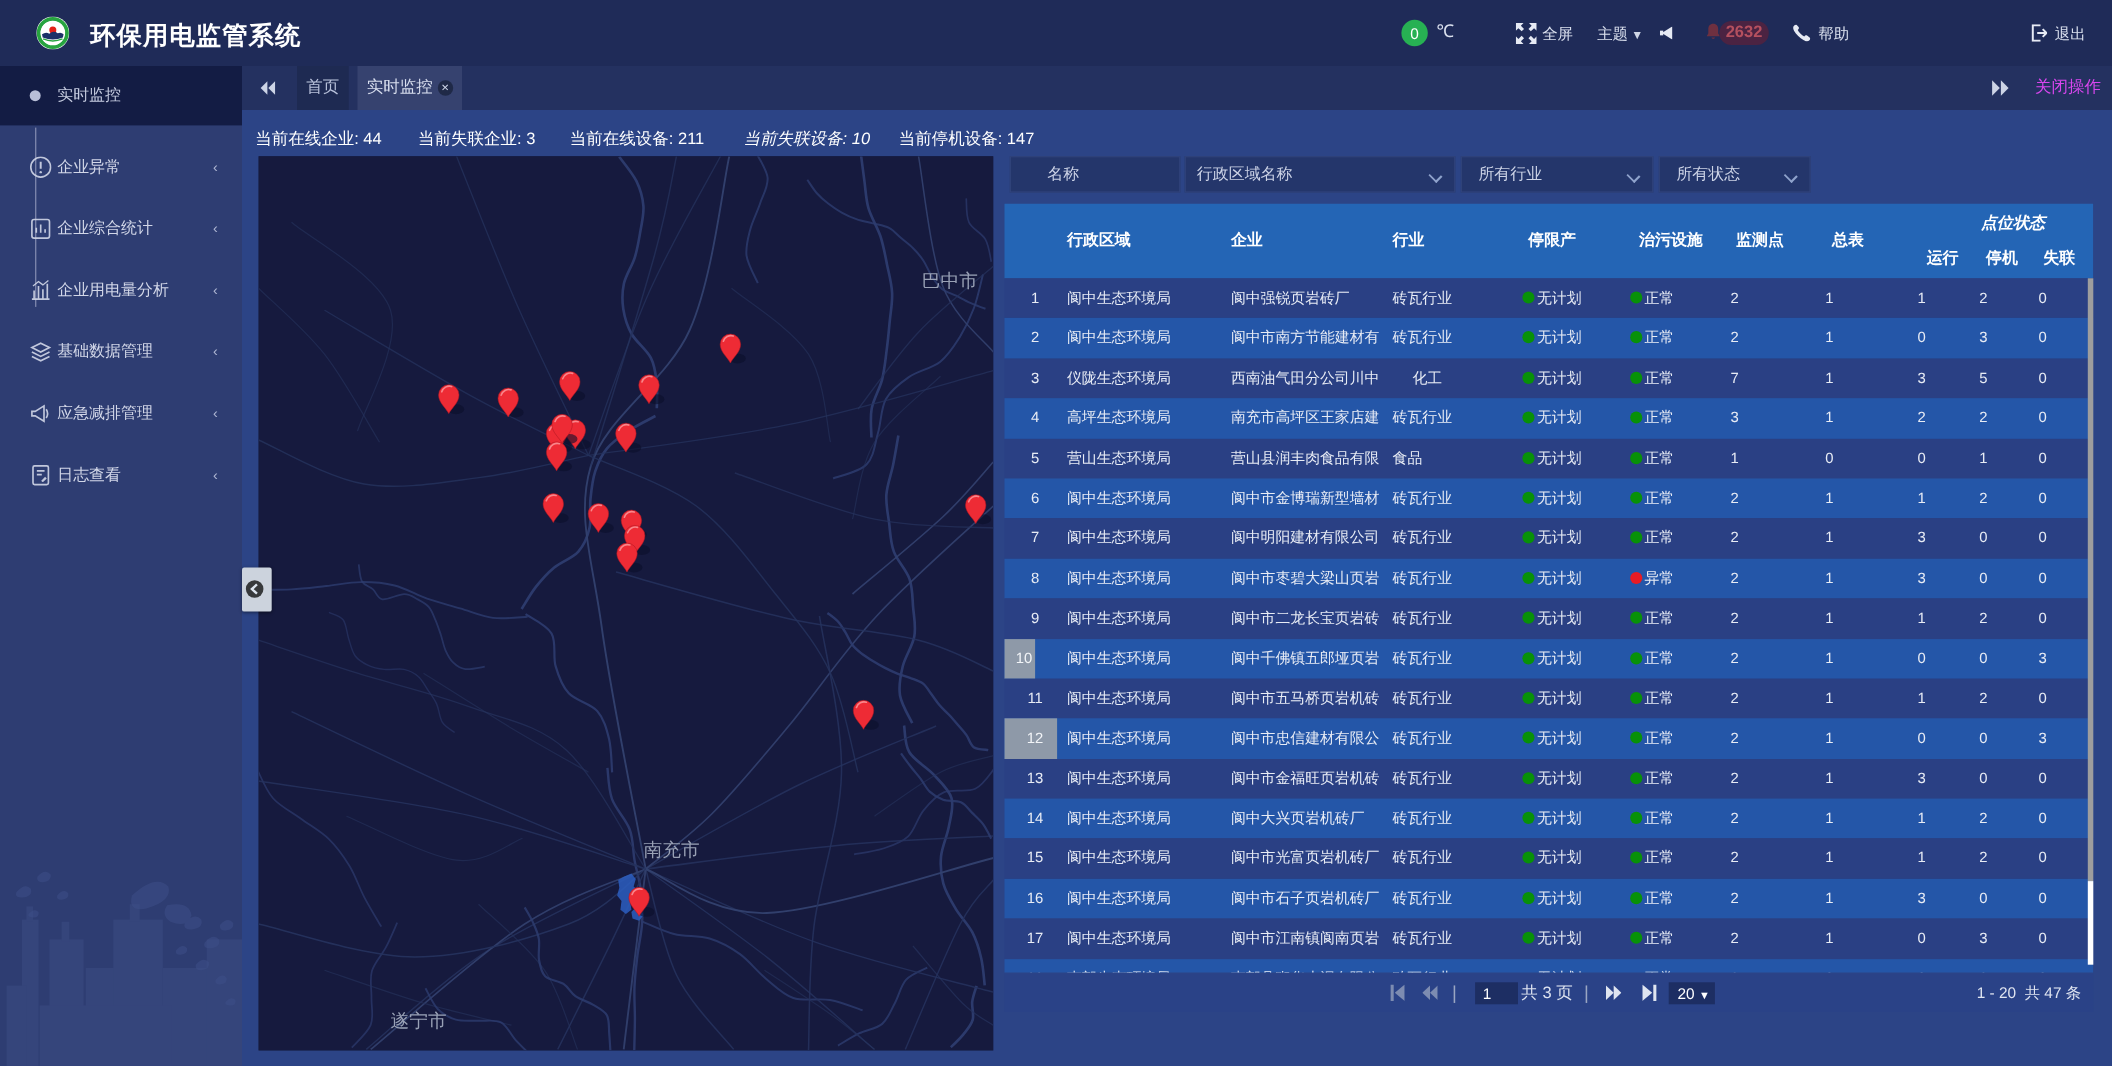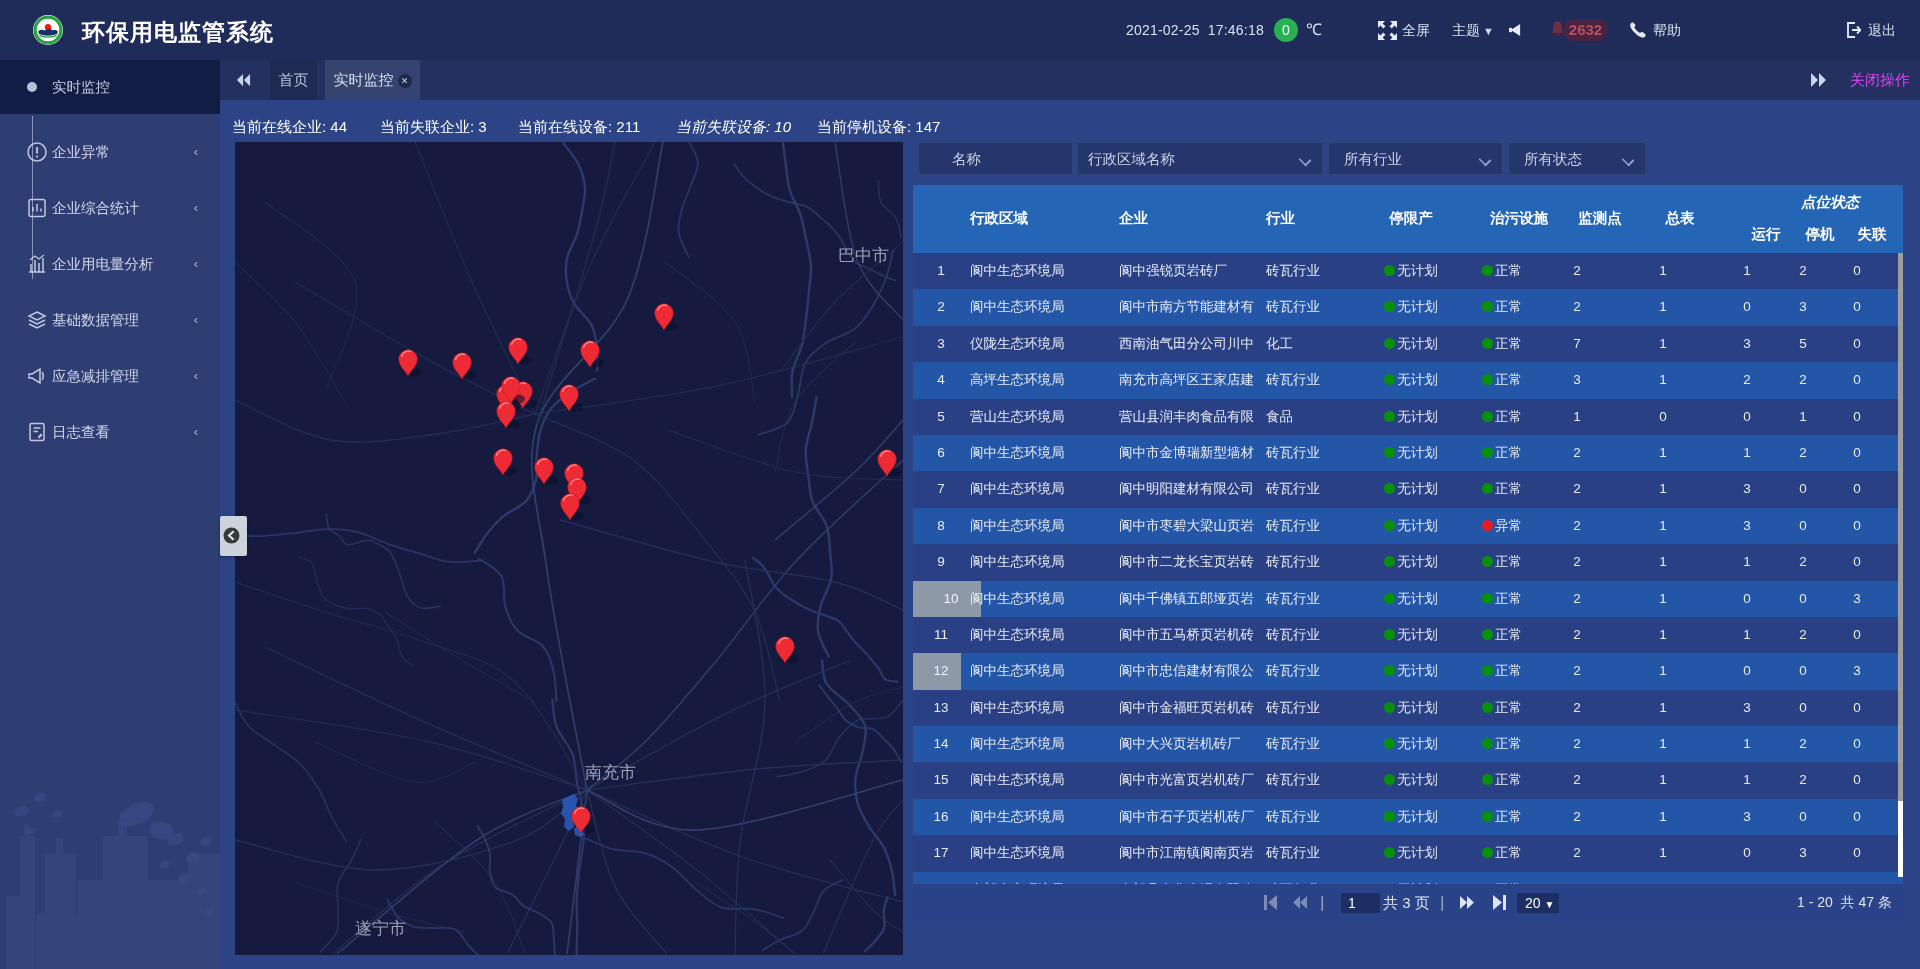--- a/index.html
+++ b/index.html
@@ -56,21 +56,20 @@
 <div id="hdr">
   <svg id="logo" viewBox="0 0 30 30">
     <circle cx="15" cy="15" r="15" fill="#fff"></circle>
     <circle cx="15" cy="15" r="12.9" fill="none" stroke="#27a440" stroke-width="3.4"></circle>
     <circle cx="15" cy="15" r="10.9" fill="#fff"></circle>
     <circle cx="15" cy="12.2" r="3.2" fill="#e32118"></circle>
     <path d="M5.2 16.2 Q8.5 13.6 11.8 15.6 Q15.5 12.4 19.5 15.2 Q22.5 13.8 24.8 16.2 L24.2 19 Q15 22.6 5.8 19 Z" fill="#1c3068"></path>
     <path d="M6.2 20.4 Q15 24 23.8 20.4" stroke="#27a440" stroke-width="1.3" fill="none"></path>
   </svg>
   <div class="title">环保用电监管系统</div>
-  <div class="hitem" style="left:1126px;font-size:14px;letter-spacing:.2px;">2021-02-25&nbsp; 17:46:18</div>
   <div style="position:absolute;left:1274px;top:18px;width:24px;height:24px;border-radius:50%;background:#27b153;color:#fff;font-size:14px;text-align:center;line-height:24px;">0</div>
   <div class="hitem" style="left:1306px;font-size:16px;">℃</div>
   <svg class="abs" style="left:1378px;top:21px;" width="19" height="19" viewBox="0 0 19 19" fill="#e6eaf4">
     <path d="M0 0 L7 0 L4.6 2.4 L7.5 5.3 L5.3 7.5 L2.4 4.6 L0 7 Z"></path>
     <path d="M19 0 L12 0 L14.4 2.4 L11.5 5.3 L13.7 7.5 L16.6 4.6 L19 7 Z"></path>
     <path d="M0 19 L7 19 L4.6 16.6 L7.5 13.7 L5.3 11.5 L2.4 14.4 L0 12 Z"></path>
     <path d="M19 19 L12 19 L14.4 16.6 L11.5 13.7 L13.7 11.5 L16.6 14.4 L19 12 Z"></path>
   </svg>
   <div class="hitem" style="left:1402px;">全屏</div>
   <div class="hitem" style="left:1452px;">主题<span style="font-size:11px;color:#cfd6e6;">&nbsp;▼</span></div>
@@ -425,21 +424,21 @@
         <div class="c numcell" style="left:625px;width:78px;">2</div>
         <div class="c numcell" style="left:703px;width:94px;">1</div>
         <div class="c numcell" style="left:797px;width:74px;">0</div>
         <div class="c numcell" style="left:871px;width:38px;">3</div>
         <div class="c numcell" style="left:909px;width:70px;">0</div>
       </div>
 <div class="trow odd">
         <div class="c numcell" style="left:0;width:48px;text-indent:8px;">3</div>
         <div class="c" style="left:48px;width:150px;padding-left:9px;">仪陇生态环境局</div>
         <div class="c" style="left:198px;width:148px;padding-left:8px;">西南油气田分公司川中</div>
-        <div class="c" style="left:346px;width:97px;padding-left:7px;">化工</div>
+        <div class="c" style="left:364px;width:97px;padding-left:7px;">化工</div>
         <div class="c numcell" style="left:443px;width:110px;"><span class="dot"></span>无计划</div>
         <div class="c numcell" style="left:553px;width:72px;"><span class="dot"></span>正常</div>
         <div class="c numcell" style="left:625px;width:78px;">7</div>
         <div class="c numcell" style="left:703px;width:94px;">1</div>
         <div class="c numcell" style="left:797px;width:74px;">3</div>
         <div class="c numcell" style="left:871px;width:38px;">5</div>
         <div class="c numcell" style="left:909px;width:70px;">0</div>
       </div>
 <div class="trow even">
         <div class="c numcell" style="left:0;width:48px;text-indent:8px;">4</div>
@@ -513,21 +512,21 @@
         <div class="c" style="left:346px;width:97px;padding-left:7px;">砖瓦行业</div>
         <div class="c numcell" style="left:443px;width:110px;"><span class="dot"></span>无计划</div>
         <div class="c numcell" style="left:553px;width:72px;"><span class="dot"></span>正常</div>
         <div class="c numcell" style="left:625px;width:78px;">2</div>
         <div class="c numcell" style="left:703px;width:94px;">1</div>
         <div class="c numcell" style="left:797px;width:74px;">1</div>
         <div class="c numcell" style="left:871px;width:38px;">2</div>
         <div class="c numcell" style="left:909px;width:70px;">0</div>
       </div>
 <div class="trow even">
-        <div class="c numcell graynum" style="left:0;width:68px;text-indent:8px;">10</div>
+        <div class="c numcell graynum" style="left:0;width:28px;text-indent:8px;">10</div>
         <div class="c" style="left:48px;width:150px;padding-left:9px;">阆中生态环境局</div>
         <div class="c" style="left:198px;width:148px;padding-left:8px;">阆中千佛镇五郎垭页岩</div>
         <div class="c" style="left:346px;width:97px;padding-left:7px;">砖瓦行业</div>
         <div class="c numcell" style="left:443px;width:110px;"><span class="dot"></span>无计划</div>
         <div class="c numcell" style="left:553px;width:72px;"><span class="dot"></span>正常</div>
         <div class="c numcell" style="left:625px;width:78px;">2</div>
         <div class="c numcell" style="left:703px;width:94px;">1</div>
         <div class="c numcell" style="left:797px;width:74px;">0</div>
         <div class="c numcell" style="left:871px;width:38px;">0</div>
         <div class="c numcell" style="left:909px;width:70px;">3</div>

